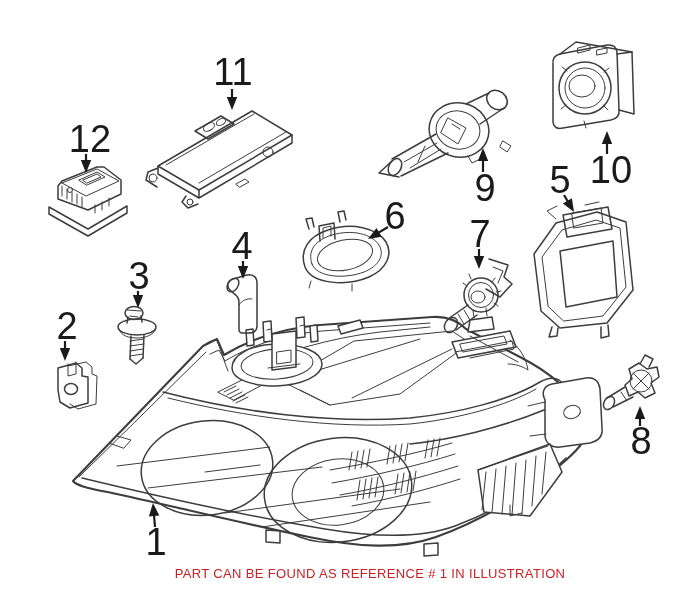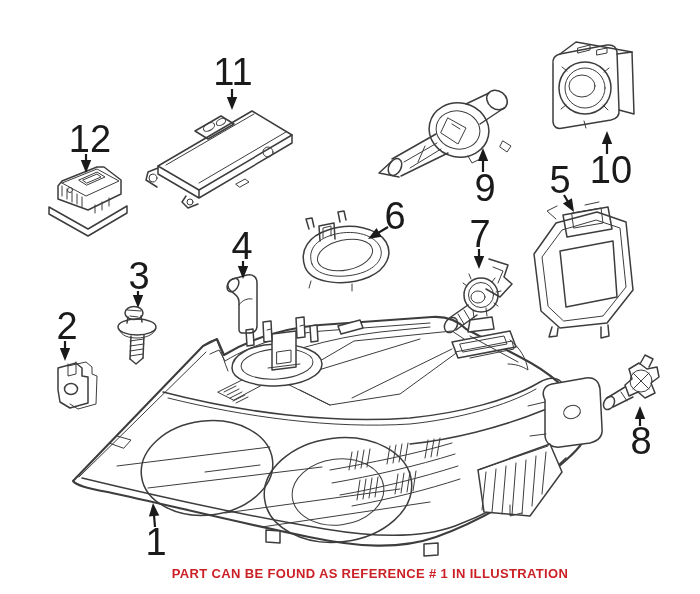--- a/index.html
+++ b/index.html
@@ -7,21 +7,21 @@
          font-family:"Liberation Sans",sans-serif;}
   svg{position:absolute;left:0;top:0;}
   
   .art path,.art ellipse,.art circle,.art line,.art polyline{
     fill:none;stroke:#3d3d3d;stroke-width:1.5;stroke-linecap:round;stroke-linejoin:round;}
   .art .thin{stroke-width:1;}
   .art .outline{stroke-width:2.1;}
   .art .w{fill:#ffffff;}
   .callout-text{font-family:"Liberation Sans",sans-serif;}
   .caption{position:absolute;left:0;right:0;top:566px;text-align:center;
-           font-size:13px;font-weight:bold;letter-spacing:.35px;margin-left:40px;}
+           font-size:13px;font-weight:normal;letter-spacing:.35px;margin-left:40px;}
 </style>
 </head>
 <body>
 
 <div class="stage">
   <svg width="700" height="594" viewBox="0 0 700 594">
     <g class="art">
 
       <g>
 

